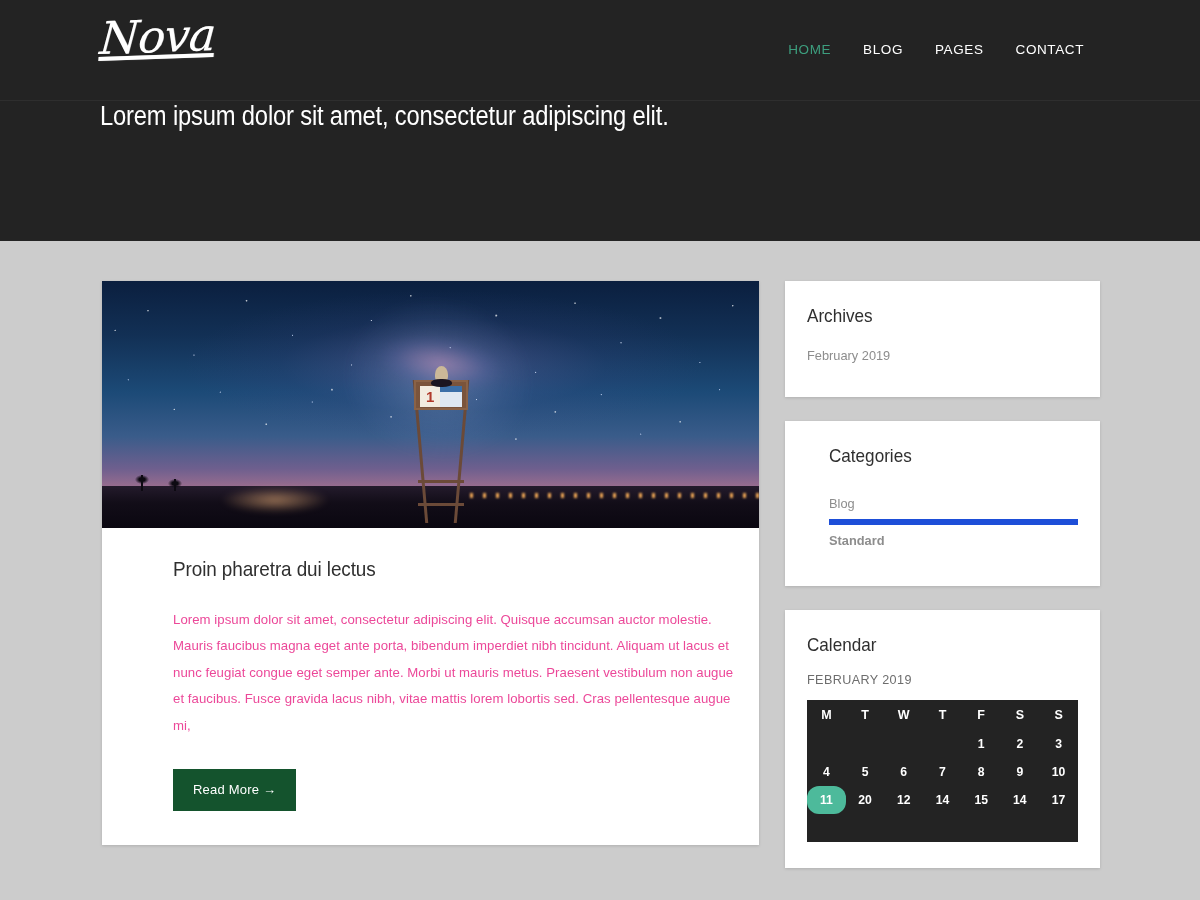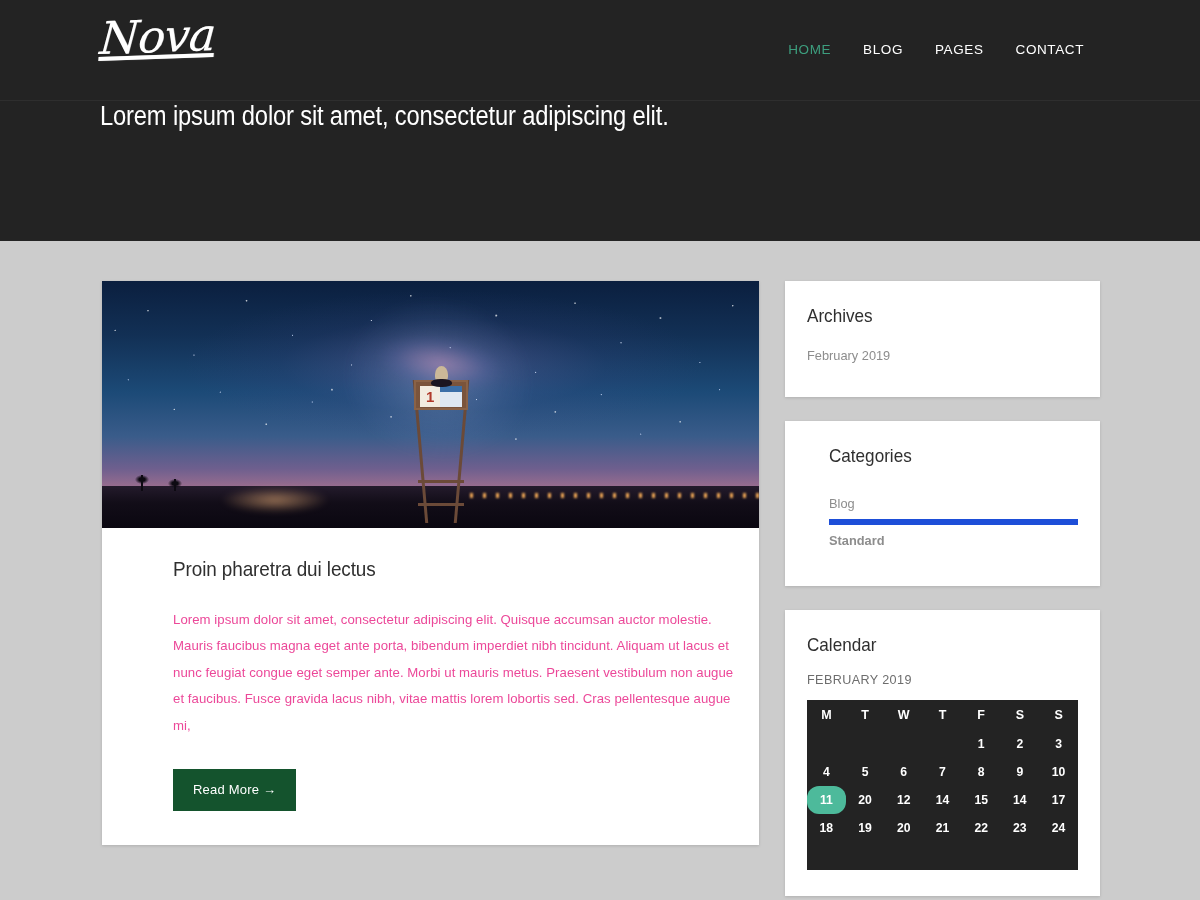--- a/index.html
+++ b/index.html
@@ -463,29 +463,20 @@
             <tr>
               <td class="today">11</td>
               <td>20</td>
               <td>12</td>
               <td>14</td>
               <td>15</td>
               <td>14</td>
               <td>17</td>
             </tr>
             <tr>
-              <td>18</td>
-              <td>19</td>
-              <td>20</td>
-              <td>21</td>
-              <td>22</td>
-              <td>23</td>
-              <td>24</td>
-            </tr>
-            <tr>
               <td class="cal-pad" colspan="7"></td>
             </tr>
           </tbody>
       </table>
     </section>
 
   </aside>
 </div>
 
 </body></html>

